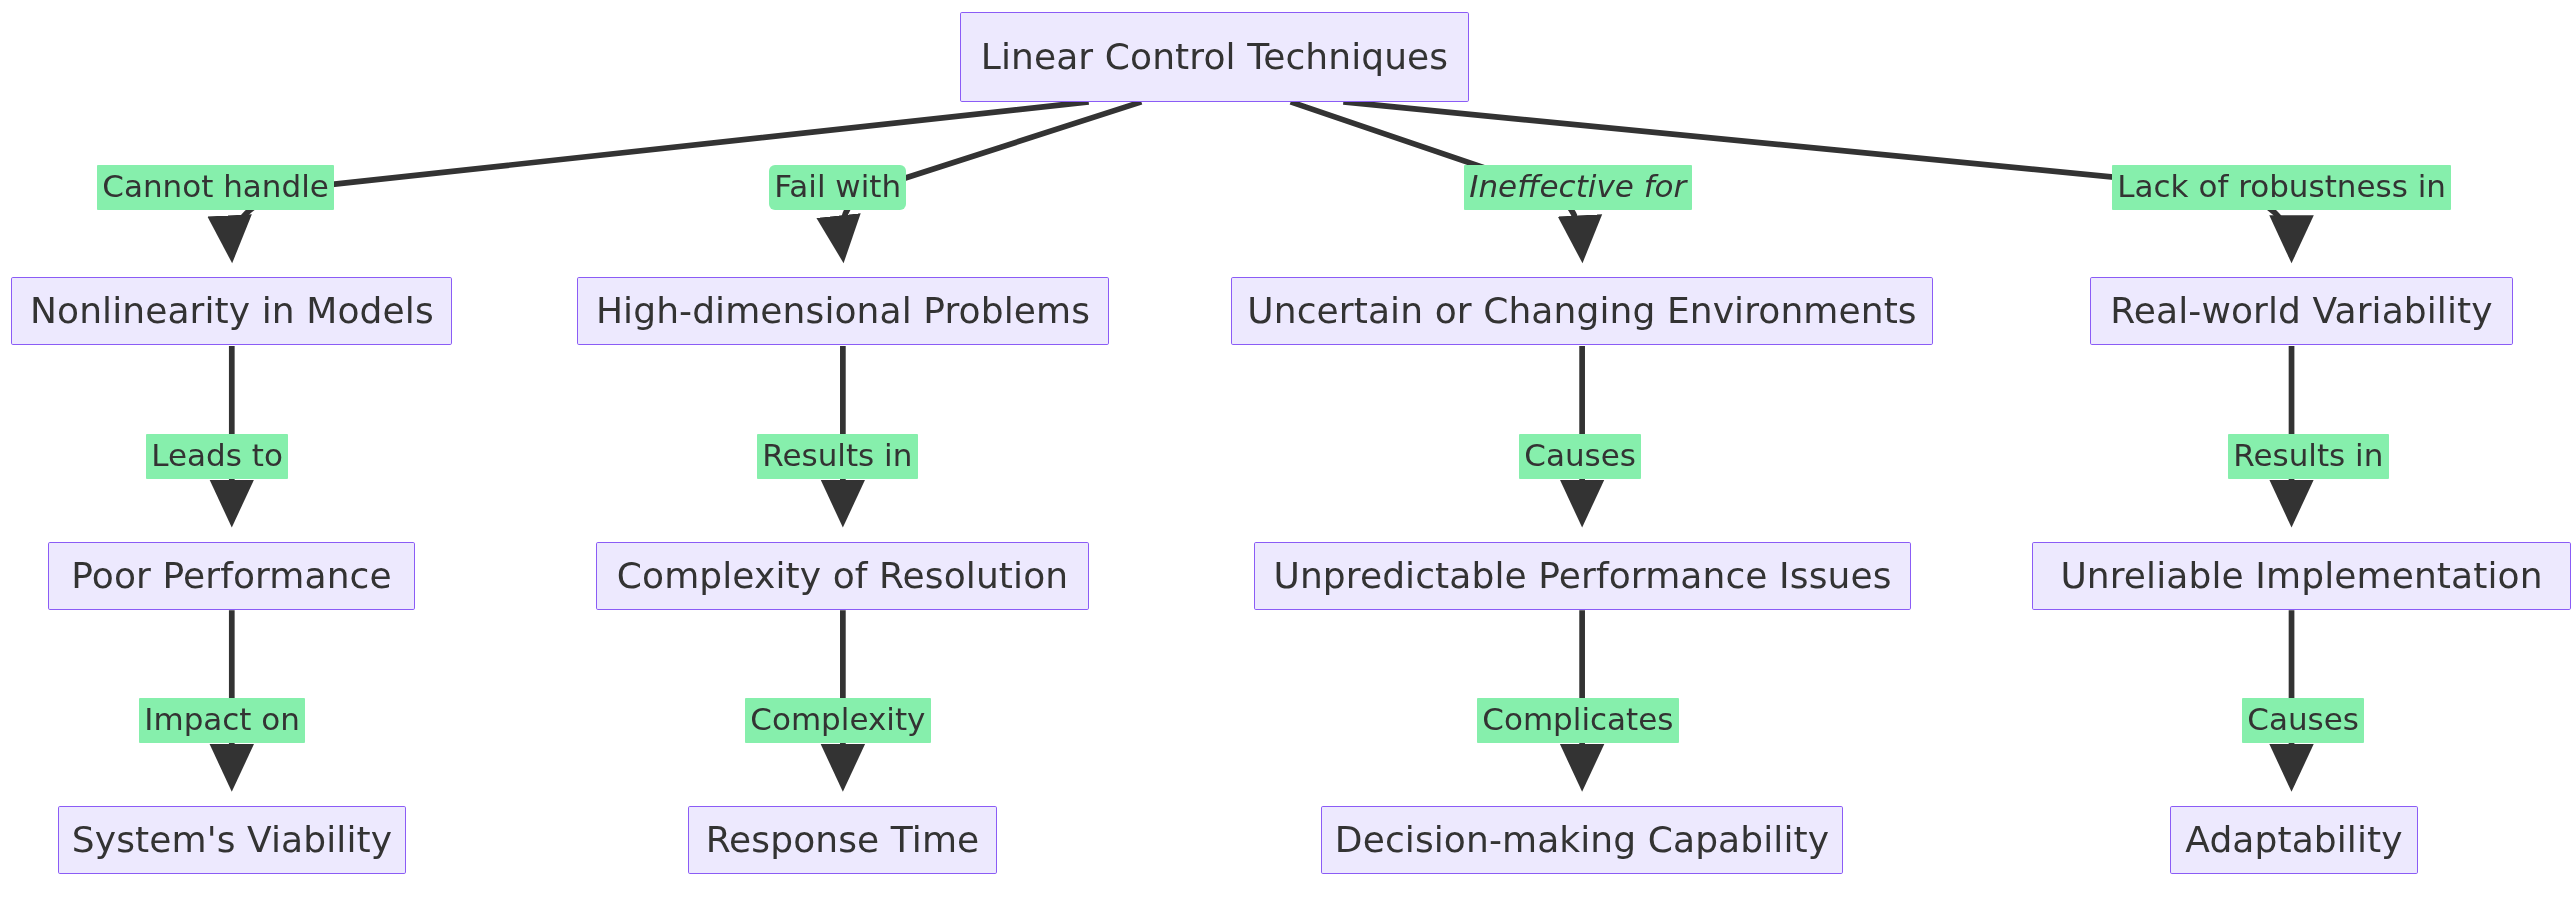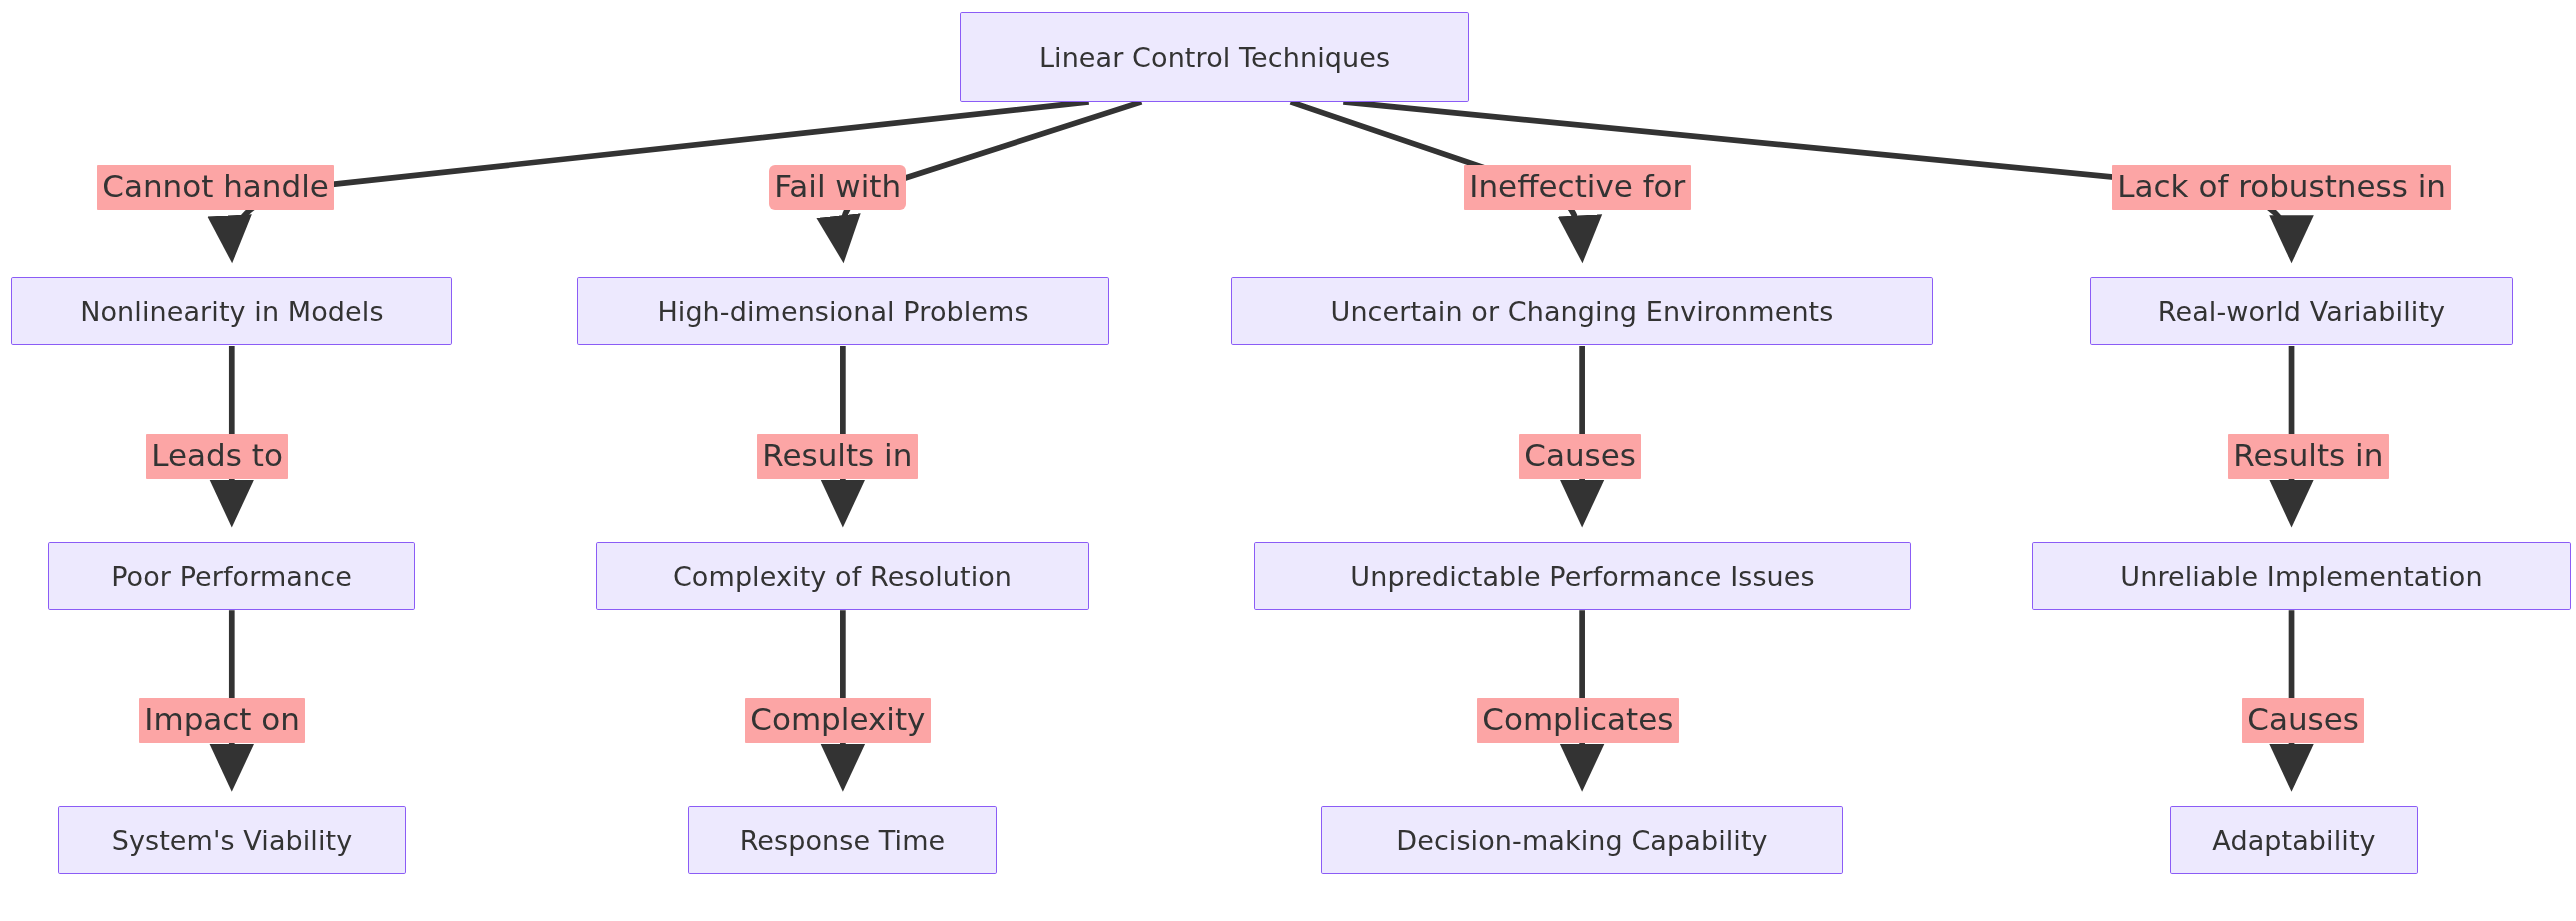--- a/index.html
+++ b/index.html
@@ -30,30 +30,30 @@
   .node {
     position: absolute;
     box-sizing: border-box;
     background: #ede9fe;
     border: 1.8px solid #8b5cf6;
     border-radius: 1.8px;
     color: #333333;
     display: flex;
     align-items: center;
     justify-content: center;
-    font-size: 27px;
+    font-size: 36px;
     line-height: 1;
     letter-spacing: 0.1px;
     white-space: nowrap;
     padding: 0 12.3px;
   }
   .edge-label {
     position: absolute;
     box-sizing: border-box;
-    background: #fca5a5;
+    background: #86efac;
     color: #333333;
     font-size: 31px;
     line-height: 1;
     white-space: nowrap;
     display: flex;
     align-items: center;
     justify-content: center;
     padding: 6.1px 5.3px 8px 5.3px;
     border-radius: 0.9px;
   }
@@ -91,21 +91,21 @@
   <div class="node" style="left:960px; top:12.3px; width:509px; height:90px;">
     <span>Linear Control Techniques</span>
   </div>
 
   <div class="edge-label" style="left:97px; top:165px;">
     <span>Cannot handle</span>
   </div>
   <div class="edge-label" style="left:769px; top:165px;border-radius:6px;">
     <span>Fail with</span>
   </div>
-  <div class="edge-label" style="left:1464px; top:165px;">
+  <div class="edge-label" style="left:1464px; top:165px;font-style:italic;">
     <span>Ineffective for</span>
   </div>
   <div class="edge-label" style="left:2112px; top:165px;">
     <span>Lack of robustness in</span>
   </div>
 
   <div class="node" style="left:11.4px; top:277px; width:441px; height:68px;">
     <span>Nonlinearity in Models</span>
   </div>
   <div class="edge-label" style="left:146px; top:434px;">

